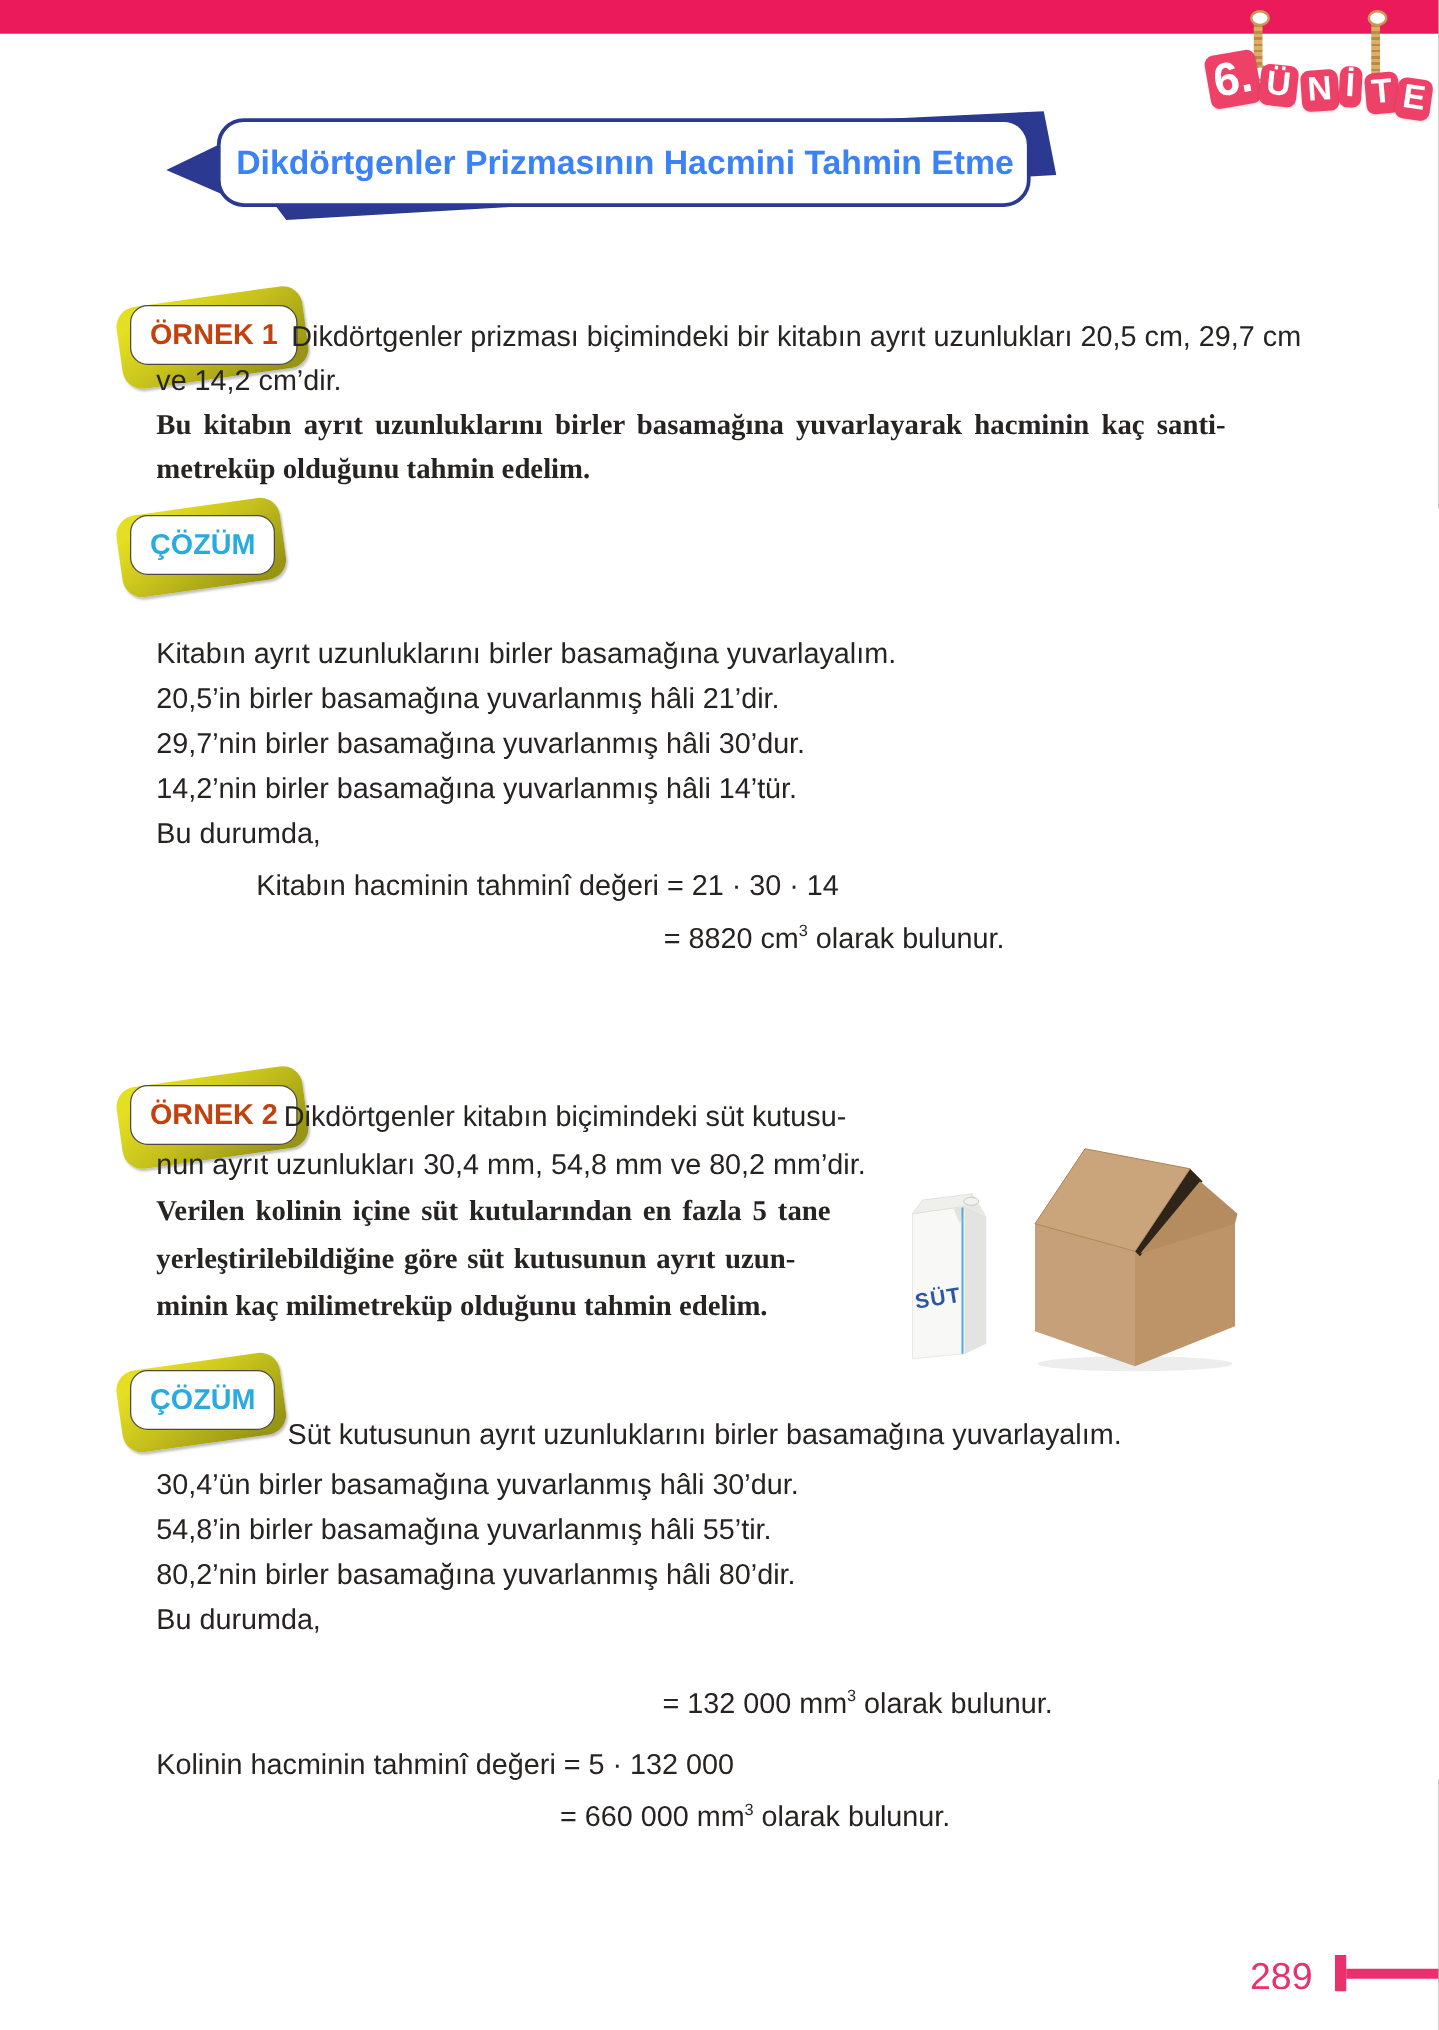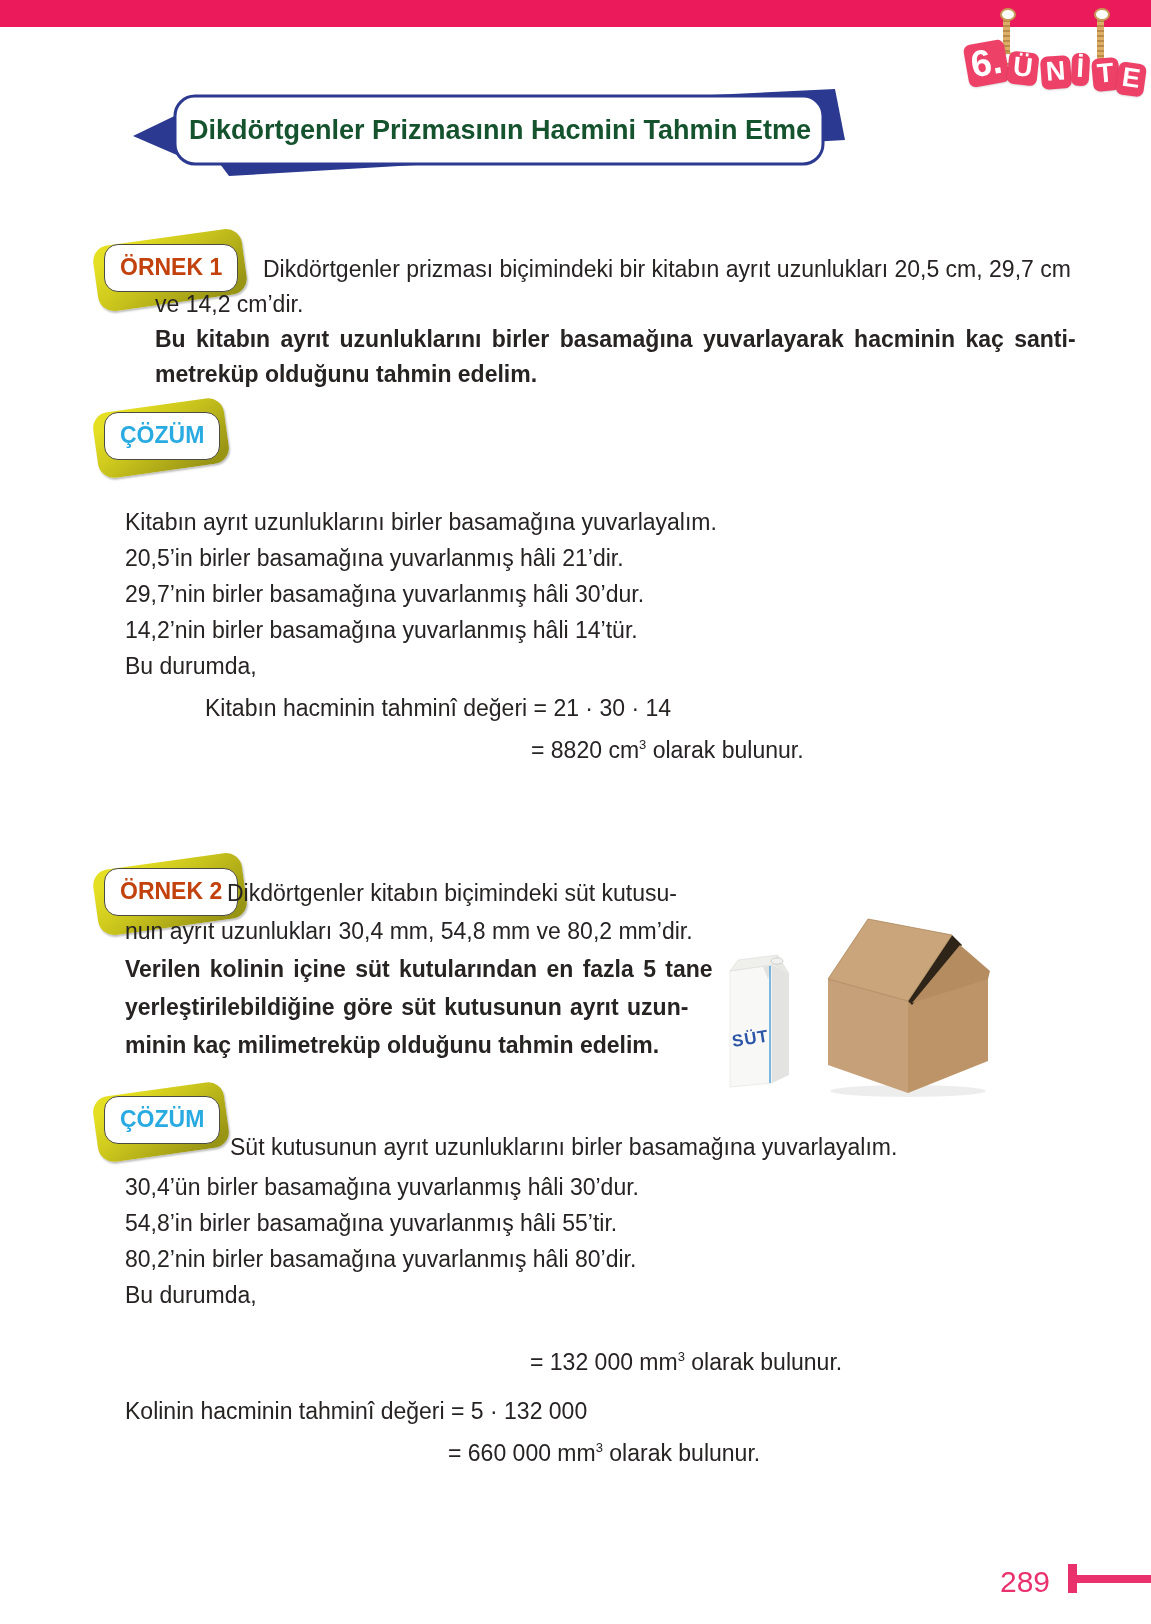--- a/index.html
+++ b/index.html
@@ -23,36 +23,36 @@
   .tile.t2{font-size:27px;transform:rotate(-4deg) translateY(14px);}
   .tile.t3{font-size:27px;transform:rotate(3deg) translateY(11px);}
   .tile.t4{font-size:27px;transform:rotate(-5deg) translateY(16px);}
   .tile.t5{font-size:27px;transform:rotate(8deg) translateY(21px);}
 
   
   .title-banner{position:absolute;left:133px;top:86px;width:714px;height:94px;}
   .title-banner svg{position:absolute;left:0;top:0;}
   .banner-text{position:absolute;left:44px;top:11px;width:646px;height:66px;
     display:flex;align-items:center;justify-content:center;
-    font-weight:bold;font-size:27px;color:#14532d;white-space:nowrap;}
+    font-weight:bold;font-size:27px;color:#3b82f6;white-space:nowrap;}
 
   
   .tag{position:absolute;}
   .ribbon{position:absolute;left:-9px;top:-7px;right:-7px;bottom:-11px;border-radius:16px;
     background:linear-gradient(150deg,#e4df22 15%,#c9c41c 45%,#989414 90%);
     transform:rotate(-8deg);box-shadow:1px 2px 2px rgba(0,0,0,.25);}
   .tagbox{position:relative;background:#fff;border:1.6px solid #4d4a42;border-radius:14px;
     padding:11px 15px 12px;font-weight:bold;font-size:23px;line-height:1;white-space:nowrap;}
   .tag.ornek .tagbox{color:#c2410c;}
   .tag.cozum .tagbox{color:#29ABE2;}
 
   
   .line{white-space:nowrap;}
   .blk{position:absolute;font-size:23px;line-height:36px;}
-  .b{font-weight:bold;}
+  .b{font-weight:bold;font-family:Liberation Serif, serif;}
   .ws4{word-spacing:4px;} .ws3{word-spacing:3px;} .ws2{word-spacing:2px;}
   .ind{padding-left:108px;}
   .ind2{padding-left:102px;}
   .eq{position:absolute;font-size:23px;white-space:nowrap;}
   .sup{font-size:13px;position:relative;top:-9px;}
 
   
   .illus{position:absolute;}
 
   
@@ -90,21 +90,21 @@
       <rect x="42" y="10" width="648" height="68" rx="20" fill="#ffffff" stroke="#2B3990" stroke-width="3"></rect>
     </svg>
     <div class="banner-text">Dikdörtgenler Prizmasının Hacmini Tahmin Etme</div>
   </div>
 
   <div class="tag ornek" style="left:104px;top:244px;">
     <div class="ribbon"></div>
     <div class="tagbox">ÖRNEK 1</div>
   </div>
 
-  <div class="blk" style="left:125px;top:252px;width:907px;line-height:35px;margin-left:30px;">
+  <div class="blk" style="left:125px;top:252px;width:907px;line-height:35px;">
     <div class="line ind">Dikdörtgenler prizması biçimindeki bir kitabın ayrıt uzunlukları 20,5 cm, 29,7 cm</div>
     <div class="line">ve 14,2 cm’dir.</div>
     <div class="line b ws4">Bu kitabın ayrıt uzunluklarını birler basamağına yuvarlayarak hacminin kaç santi-</div>
     <div class="line b">metreküp olduğunu tahmin edelim.</div>
   </div>
 
   <div class="tag cozum" style="left:104px;top:412px;">
     <div class="ribbon"></div>
     <div class="tagbox">ÇÖZÜM</div>
   </div>

